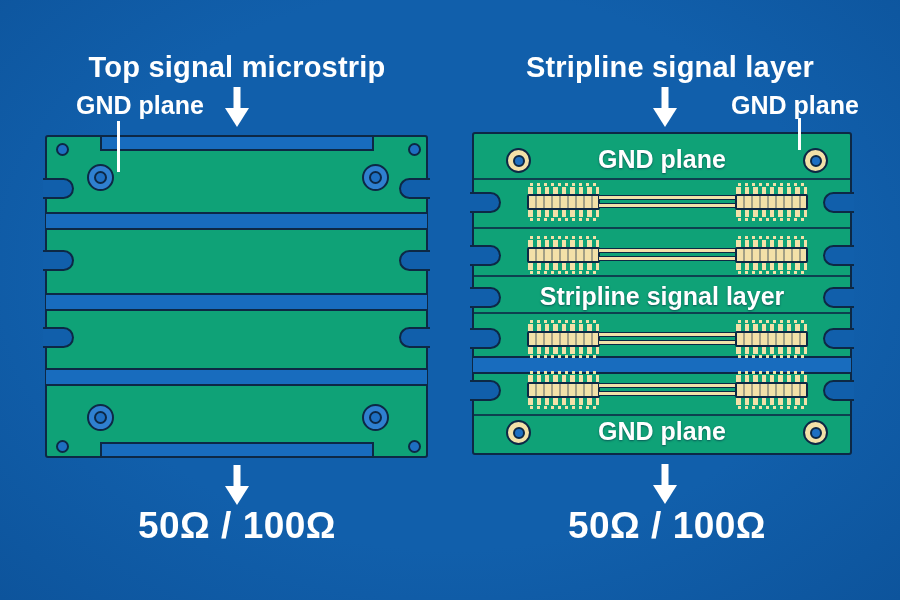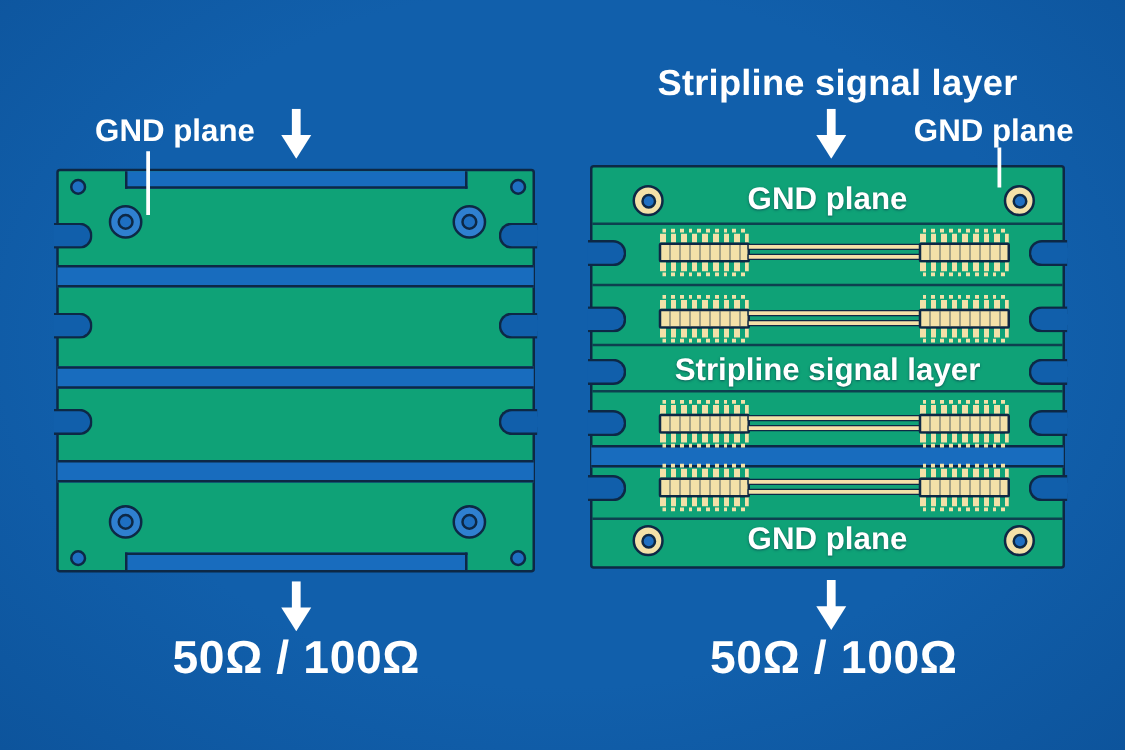--- a/index.html
+++ b/index.html
@@ -79,20 +79,21 @@
     background-image:repeating-linear-gradient(90deg, transparent 0 6.5px, rgba(13,40,69,.35) 6.5px 8px); }
   .traces { position:absolute; left:71px; right:71px; top:12px; }
   .trace { height:5px; background:var(--gold); border:1px solid var(--outline); border-radius:1px; }
   .trace + .trace { margin-top:3px; }
 </style>
 </head>
 <body>
 
 <div class="canvas">
 
+  <div class="label title" style="left:45px; top:52px; width:384px;">Top signal microstrip</div>
 
   <div class="label sublabel" style="left:58px; top:92px; width:164px;">GND plane</div>
 
   <div class="leader" style="left:117px; top:121px; height:51px;"></div>
 
   <svg class="arrow" style="left:224px; top:87px;" viewBox="0 0 26 40">
     <rect x="9.5" y="0" width="7" height="23" fill="#fff"></rect>
     <polygon points="1,21 25,21 13,40" fill="#fff"></polygon>
   </svg>
 

